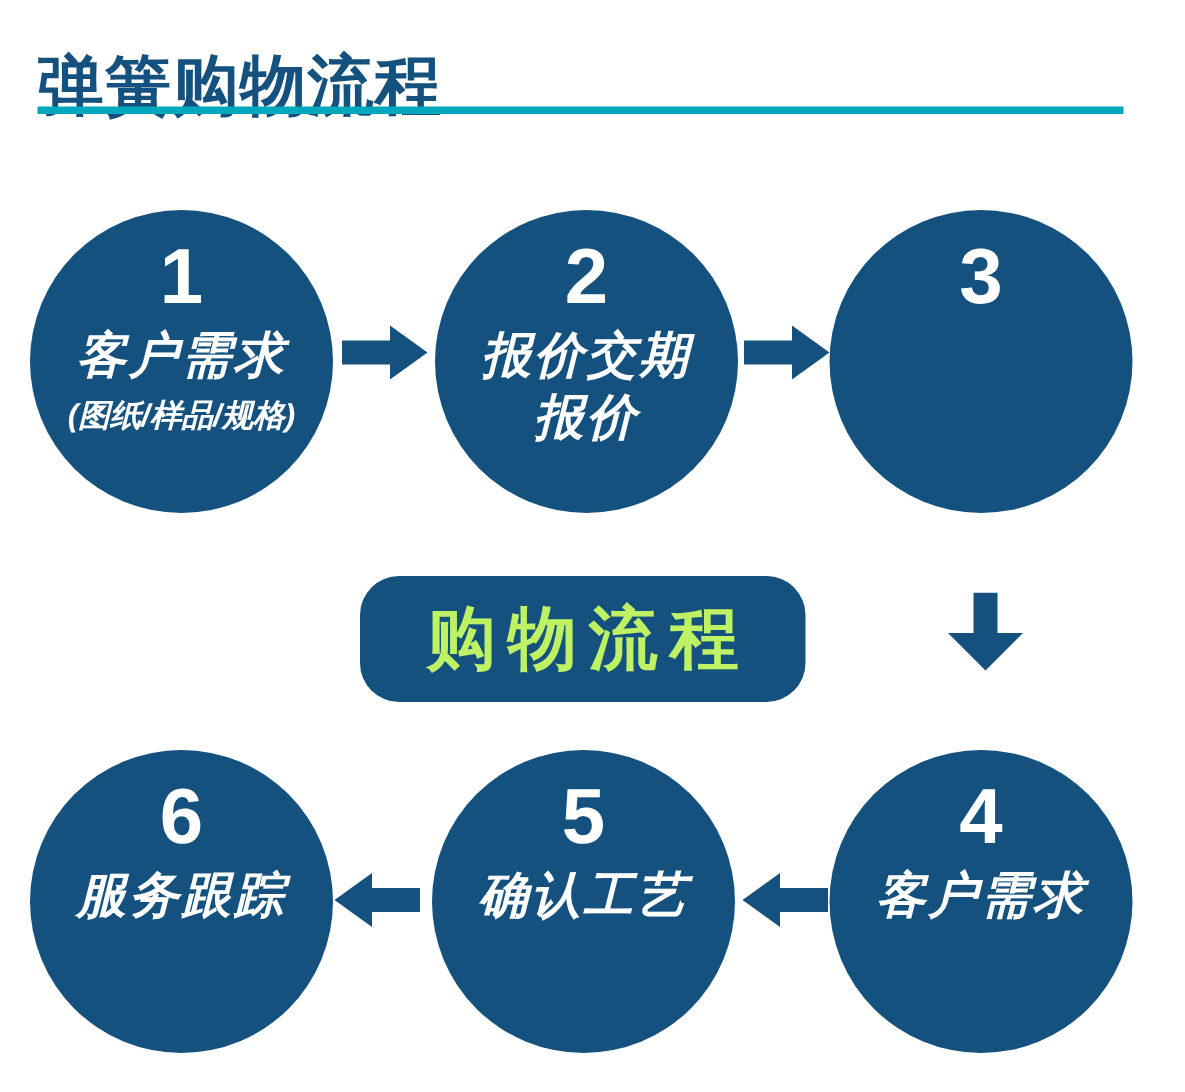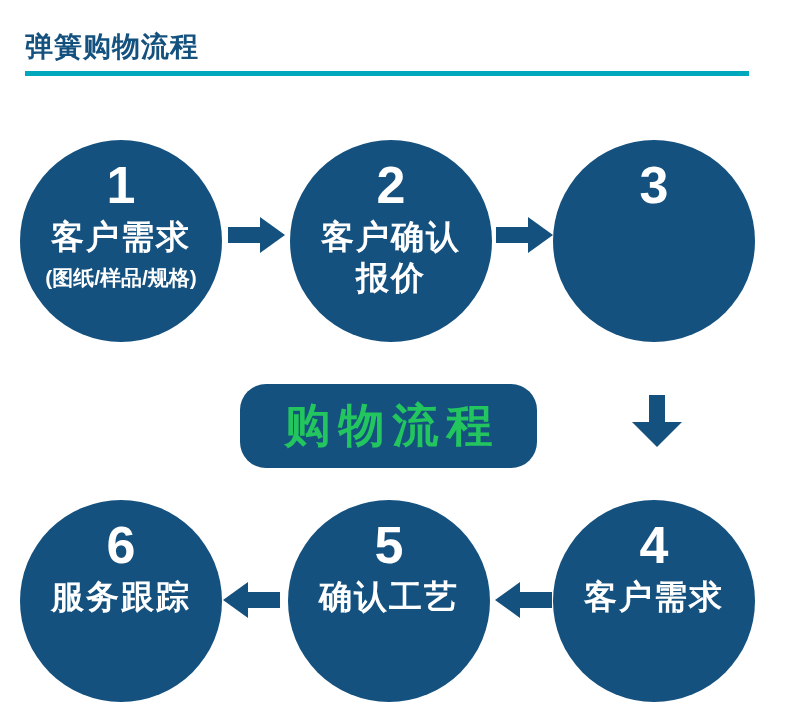--- a/index.html
+++ b/index.html
@@ -19,21 +19,21 @@
   
   .header {
     position: absolute;
     left: 25px;
     top: 28px;
     display: flex;
     align-items: baseline;
     white-space: nowrap;
   }
   .title-zh {
-    font-size: 28px;
+    font-size: 44px;
     font-weight: 700;
     color: #14517e;
     letter-spacing: 1px;
   }
   .title-en {
     margin-left: 24px;
     font-size: 29px;
     font-weight: 400;
     color: #1a567f;
   }
@@ -64,20 +64,21 @@
   .circle .num {
     font-size: 52px;
     font-weight: 700;
     line-height: 1.15;
   }
   .circle .line {
     font-size: 33px;
     font-weight: 600;
     line-height: 1.25;
     letter-spacing: 2px;
+    font-style: italic;
   }
   .circle .line.sub {
     font-size: 21px;
     font-weight: 600;
     letter-spacing: 0;
     margin-top: 8px;
   }
 
   .c1 { left: 20px;  top: 140px; }
   .c2 { left: 290px; top: 140px; }
@@ -97,21 +98,21 @@
 
   
   .center-badge {
     position: absolute;
     left: 240px;
     top: 384px;
     width: 297px;
     height: 84px;
     border-radius: 26px;
     background: #14517e;
-    color: #22c55e;
+    color: #bef264;
     display: flex;
     align-items: center;
     justify-content: center;
     font-size: 46px;
     font-weight: 600;
     letter-spacing: 8px;
     text-indent: 8px;
   }
 </style>
 </head>
@@ -132,21 +133,21 @@
 
   <div class="arrow a12">
     <svg width="57" height="36" viewBox="0 0 57 36">
       <rect x="0" y="10" width="33" height="16" fill="#14517e"></rect>
       <polygon points="32,0 57,18 32,36" fill="#14517e"></polygon>
     </svg>
   </div>
 
   <div class="circle c2">
     <div class="num">2</div>
-    <div class="line">客户确认</div>
+    <div class="line">报价交期</div>
     <div class="line">报价</div>
   </div>
 
   <div class="arrow a23">
     <svg width="57" height="36" viewBox="0 0 57 36">
       <rect x="0" y="10" width="33" height="16" fill="#14517e"></rect>
       <polygon points="32,0 57,18 32,36" fill="#14517e"></polygon>
     </svg>
   </div>
 

